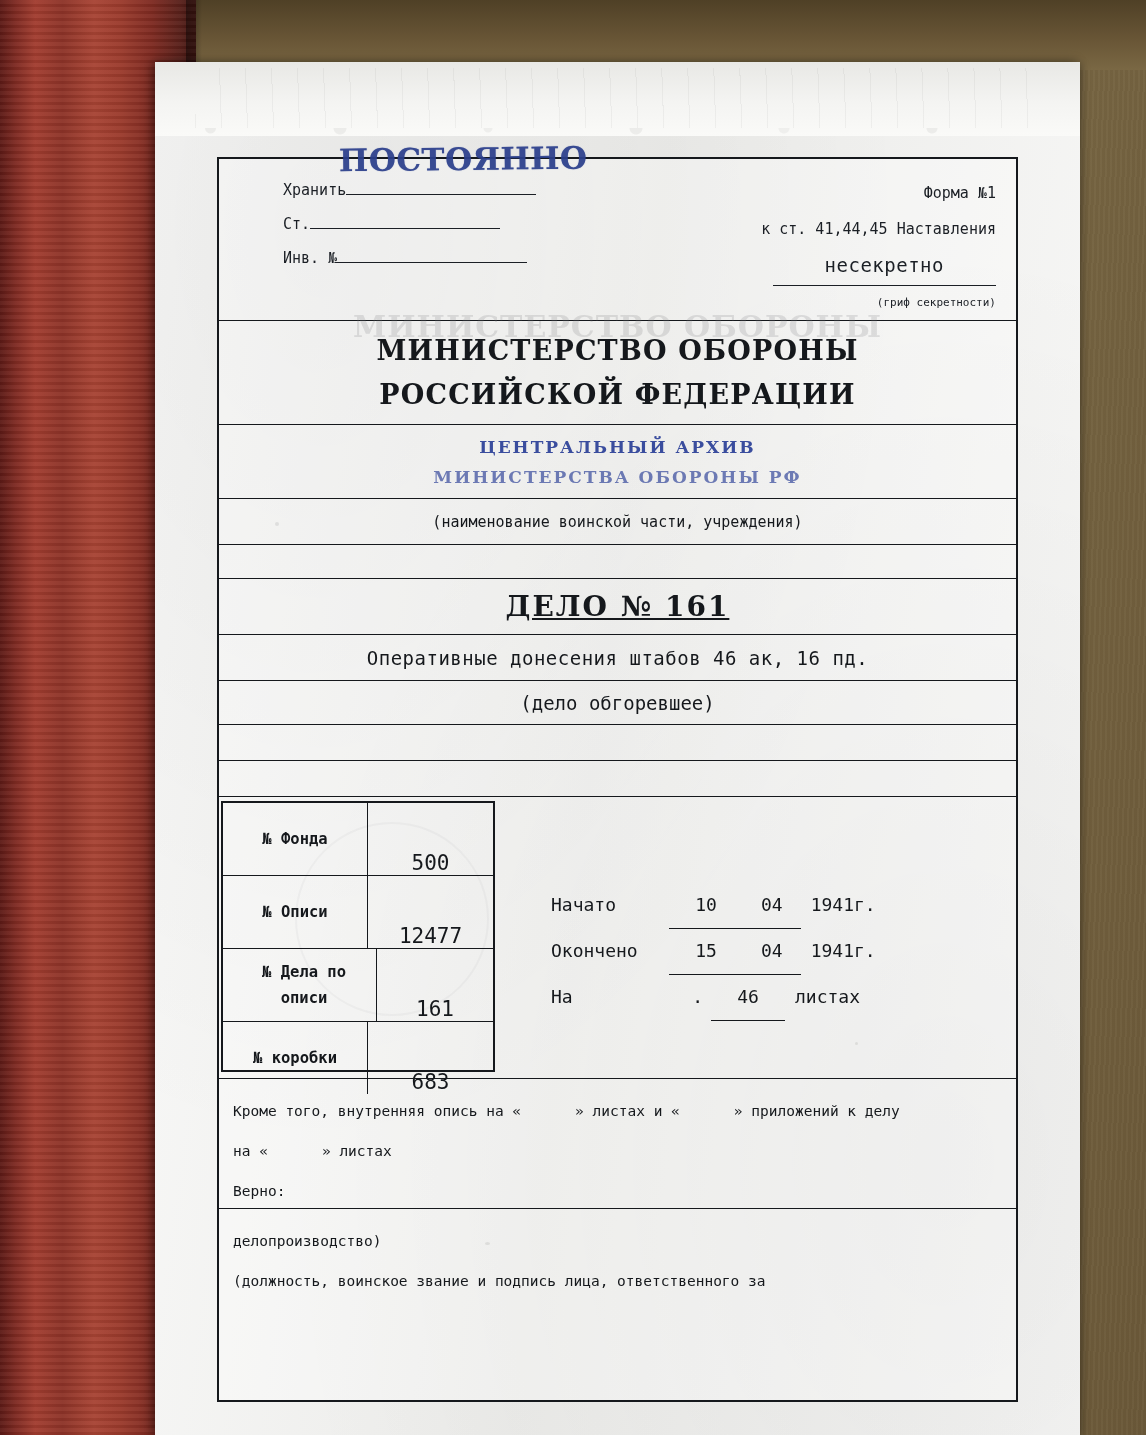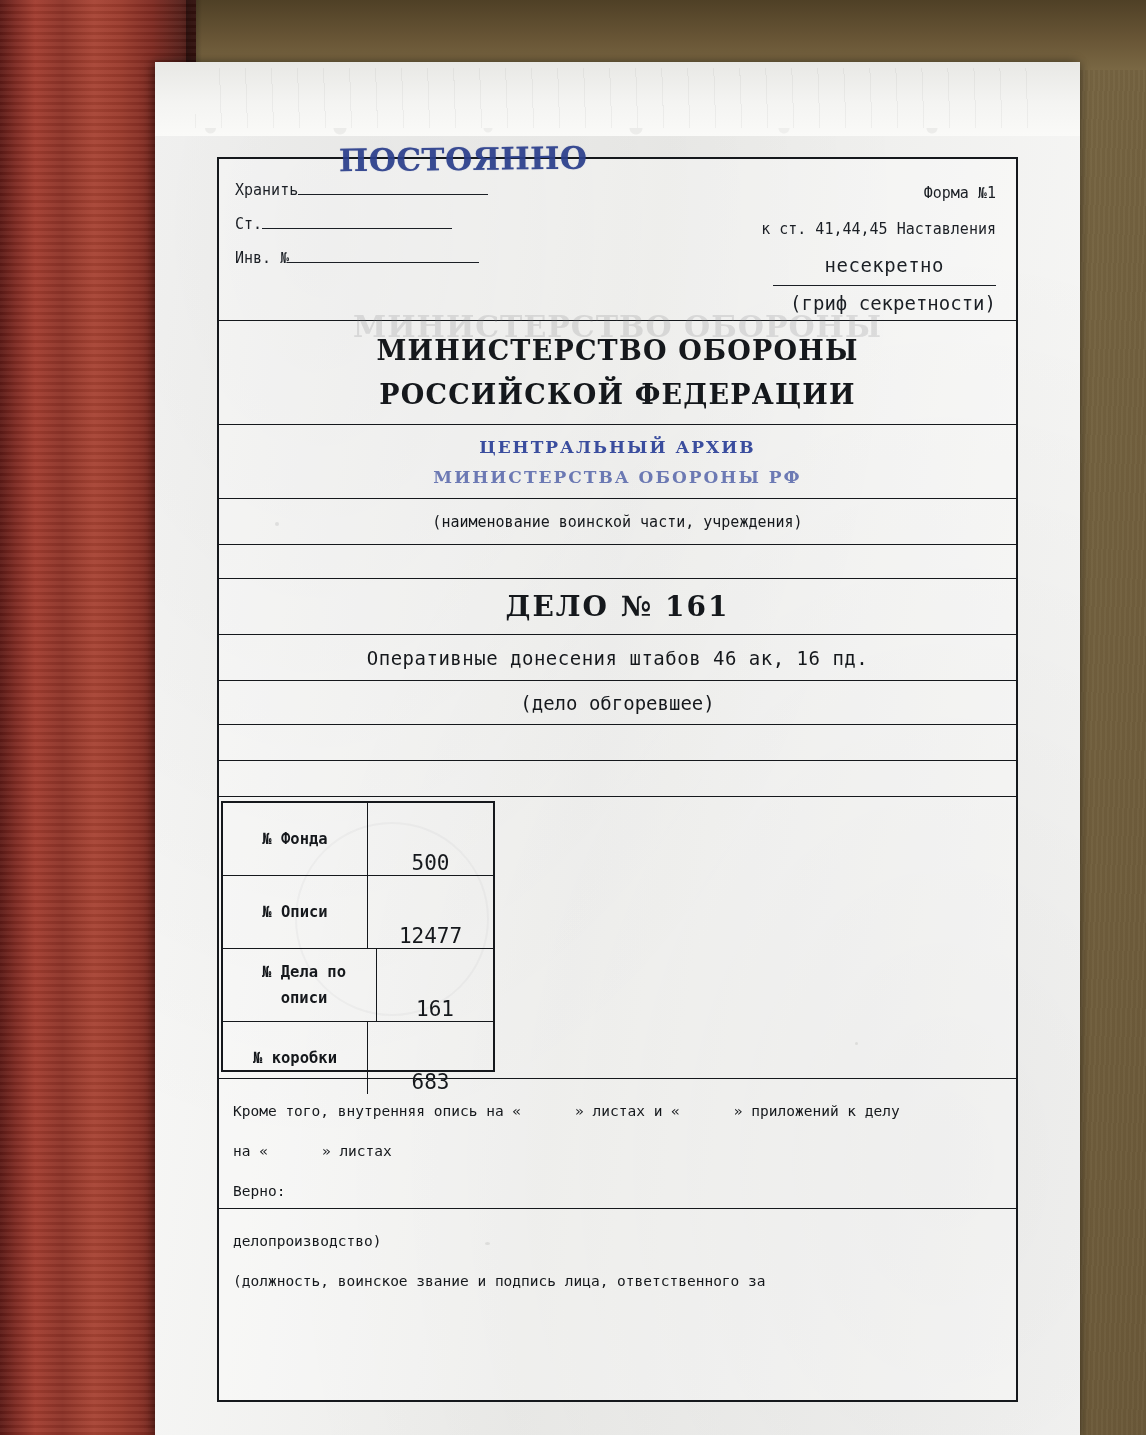--- a/index.html
+++ b/index.html
@@ -116,21 +116,21 @@
   }
   .hdr-left {
     width: 400px;
     padding: 14px 0 0 16px;
     box-sizing: border-box;
     font-size: 15px;
     color: #1b1f25;
     line-height: 34px;
   }
   .fld { display: inline-block; }
-  .fld .lbl { display: inline-block; }
+  .fld .lbl { display: inline-block; margin-left: 48px; }
   .rule {
     display: inline-block;
     border-bottom: 1.6px solid #1b1f25;
     height: 17px;
     vertical-align: baseline;
   }
   .hdr-right {
     flex: 1;
     padding: 16px 20px 0 0;
     box-sizing: border-box;
@@ -139,21 +139,21 @@
     color: #1b1f25;
     line-height: 36px;
   }
   .secret-val {
     display: inline-block;
     border-bottom: 1.6px solid #1b1f25;
     padding: 0 52px 2px 52px;
     font-size: 19px;
     letter-spacing: .5px;
   }
-  .secret-cap { font-size: 19px; display: block; line-height: 26px; margin-top: 4px;}
+  .secret-cap { font-size: 11px; display: block; line-height: 26px; margin-top: 4px;}
 
   
   .stamp-perm {
     position: absolute;
     left: 120px; top: -18px;
     font-family: "DejaVu Serif", serif;
     font-weight: bold;
     font-size: 31px;
     letter-spacing: .5px;
     color: #2b3f8c;
@@ -204,20 +204,21 @@
   }
   .archive .a2 { opacity: .72; }
   .caption { height: 46px; font-size: 15px; }
   .blank-sm { height: 34px; }
   .case-no {
     height: 56px;
     font-family: "DejaVu Serif", serif;
     font-weight: bold;
     font-size: 28px;
     letter-spacing: 2px;
+    text-decoration: underline;
   }
   .case-title { height: 46px; font-size: 19px; letter-spacing: .5px; }
   .case-sub { height: 44px; font-size: 19px; }
   .blank-md { height: 36px; }
 
   
   .mid {
     height: 282px;
     display: flex;
     box-sizing: border-box;
@@ -397,20 +398,31 @@
         <div class="fond-row tall">
           <div class="fond-k">№ Дела по описи</div>
           <div class="fond-v">161</div>
         </div>
         <div class="fond-row">
           <div class="fond-k">№ коробки</div>
           <div class="fond-v">683</div>
         </div>
       </div>
 
+      <div class="dates">
+        <div>
+          <span class="dt-lbl">Начато</span><span class="dt-q">10</span><span class="dt-mm">04</span><span class="dt-tail">1941г.</span>
+        </div>
+        <div>
+          <span class="dt-lbl">Окончено</span><span class="dt-q">15</span><span class="dt-mm">04</span><span class="dt-tail">1941г.</span>
+        </div>
+        <div>
+          <span class="dt-lbl">На</span><span class="sheets-dot">.</span><span class="dt-q">46</span><span class="dt-tail">листах</span>
+        </div>
+      </div>
     </div>
 
     <div class="row foot foot-1">
       <div>
         <span>Кроме того, внутренняя опись на «</span><span class="blank-q"></span><span>» листах и «</span><span class="blank-q"></span><span>» приложений к делу</span>
       </div>
       <div>
         <span>на «</span><span class="blank-q"></span><span>» листах</span>
       </div>
       <div>Верно:</div>

